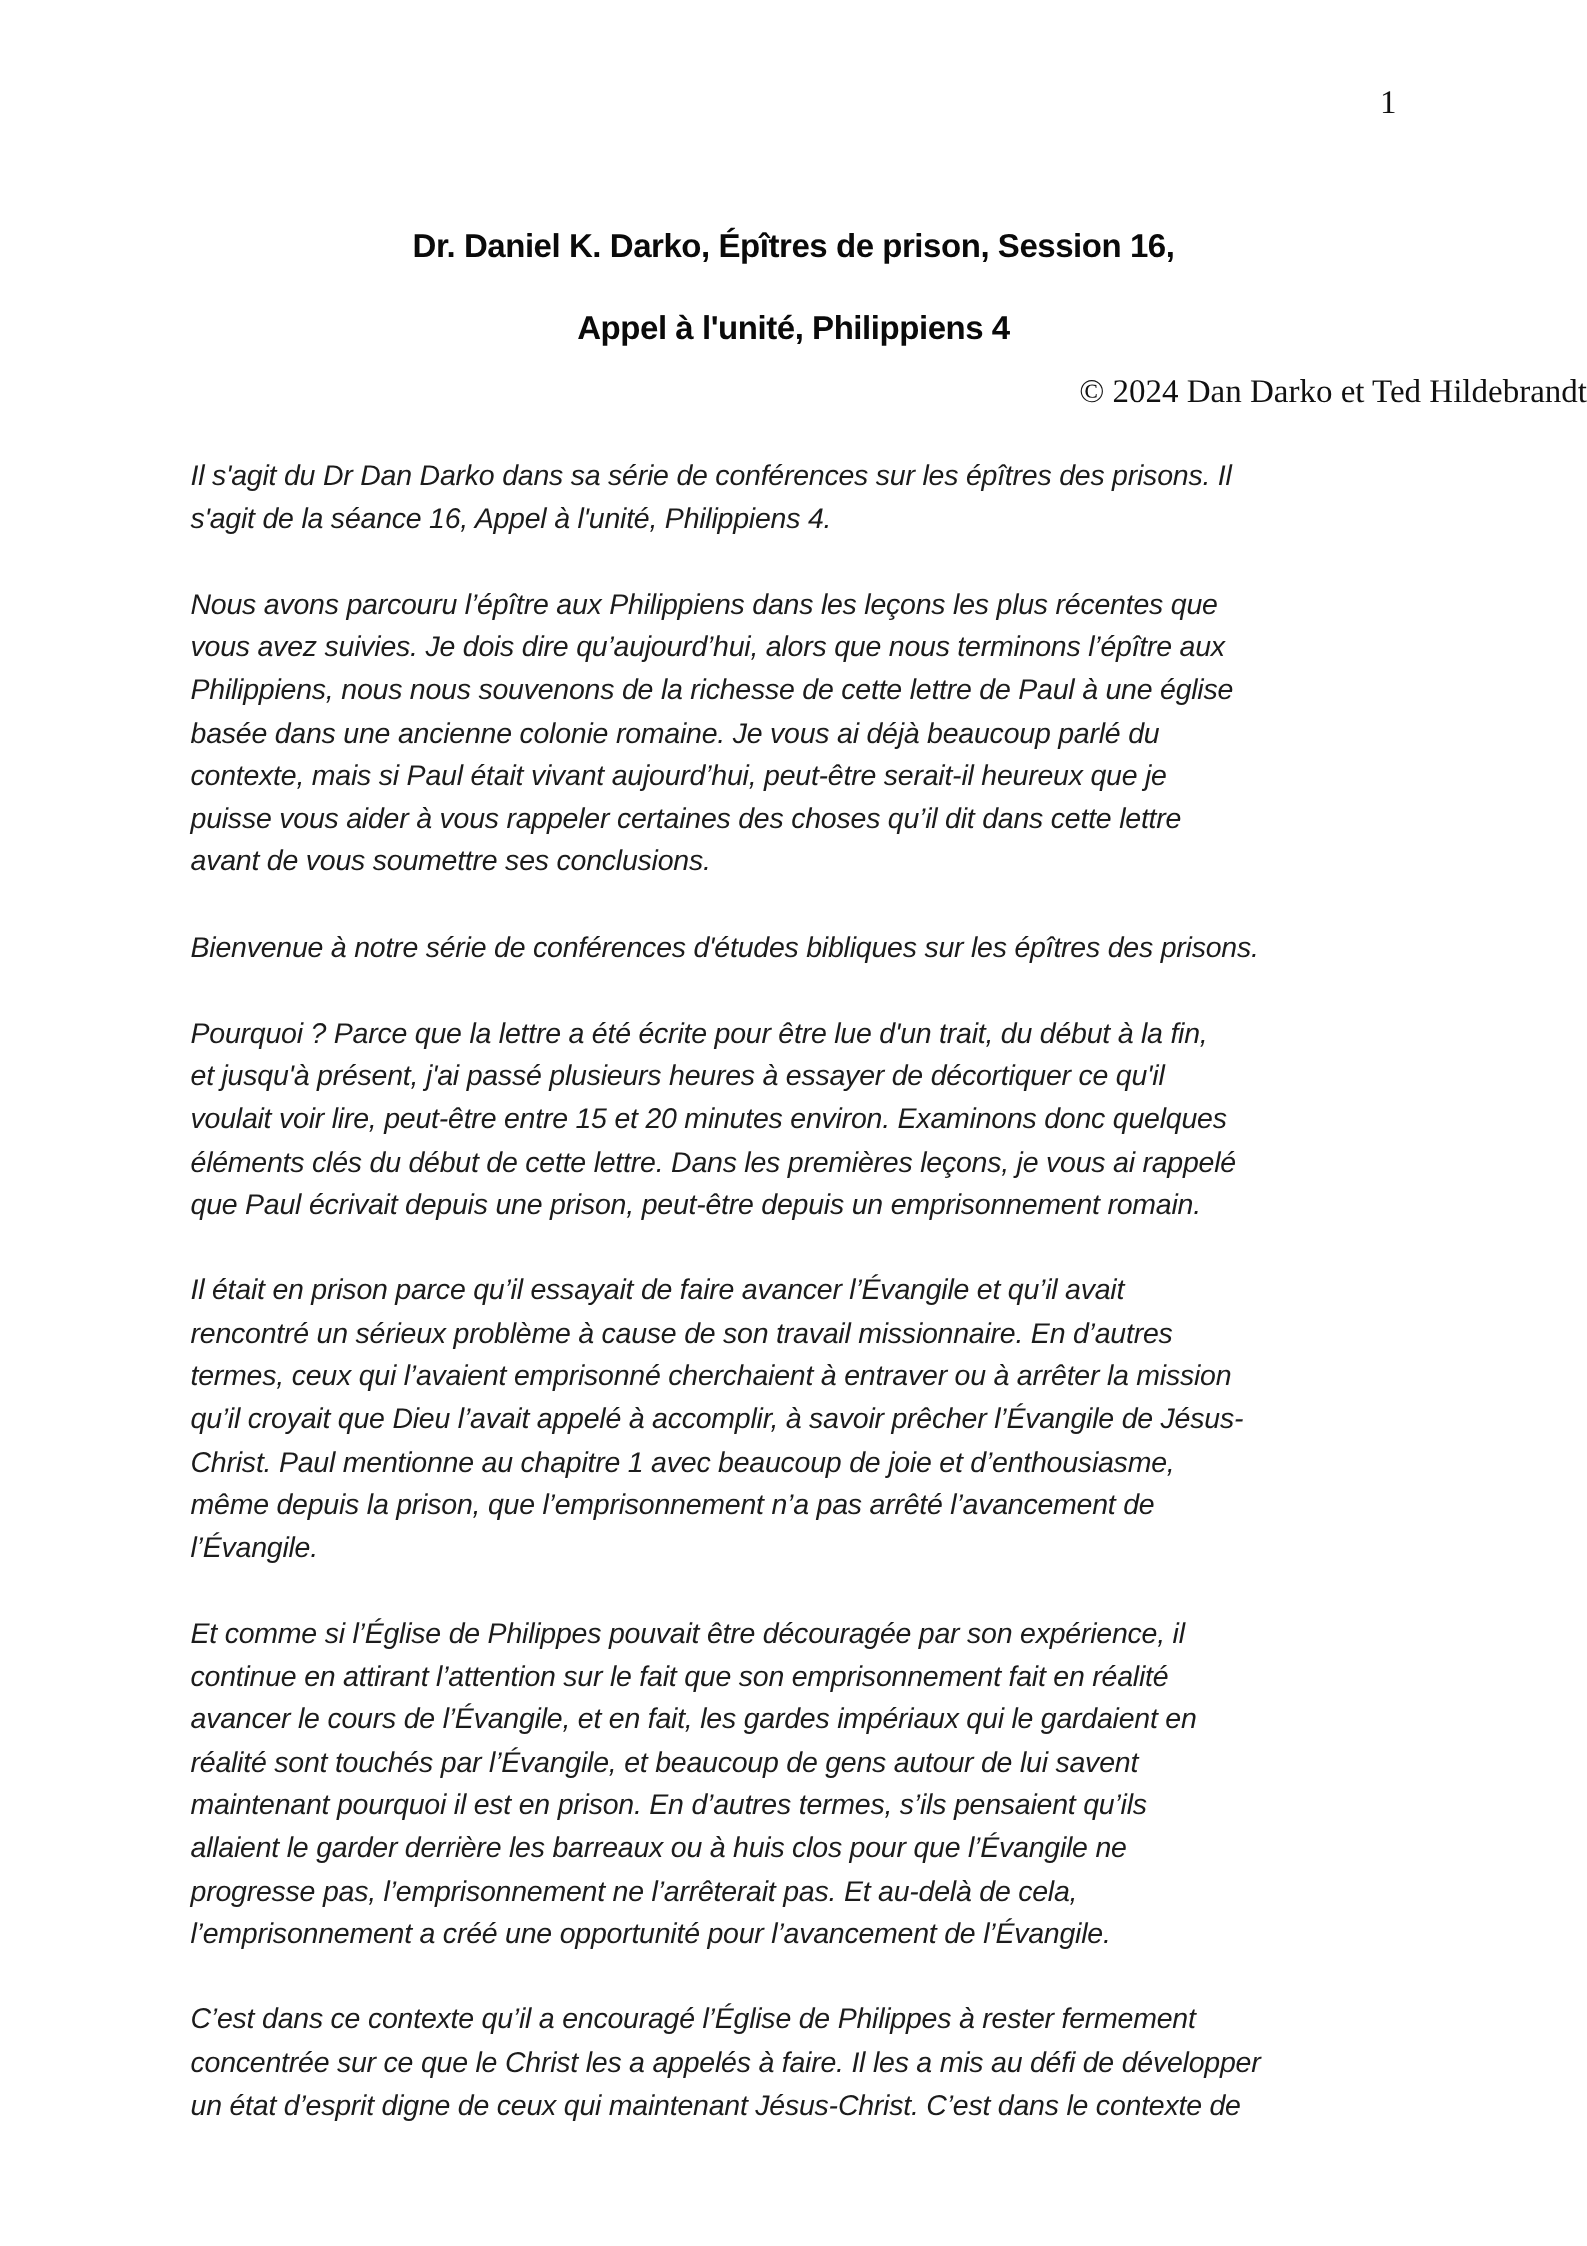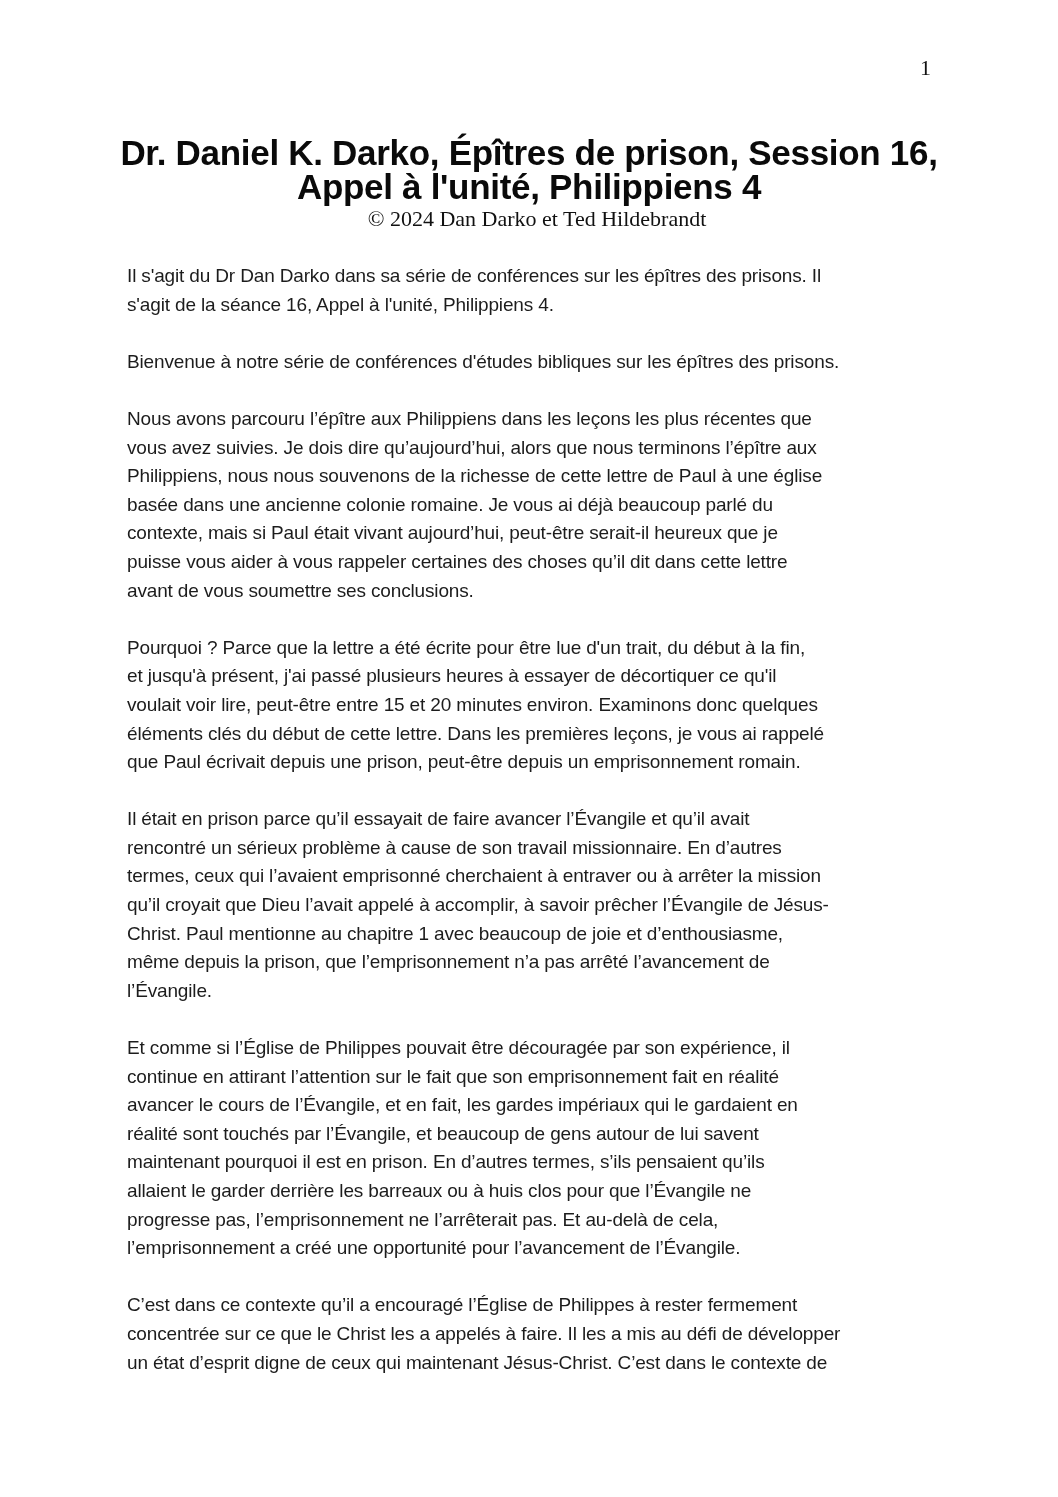--- a/index.html
+++ b/index.html
@@ -20,69 +20,70 @@
     right: 127px;
     font-family: "Liberation Serif", serif;
     font-size: 22px;
     line-height: 1;
     color: #111111;
   }
   .doc-title {
     margin: 0;
     padding-top: 136px;
     text-align: center;
-    font-size: 35px;
+    font-size: 22px;
     font-weight: 700;
-    line-height: 34px;
+    line-height: 55px;
     letter-spacing: -0.3px;
     color: #0a0a0a;
     white-space: pre-line;
   }
   .copyright {
     margin: 2px 0 0 16px;
-    text-align: center;
+    text-align: right;
     font-family: "Liberation Serif", serif;
     font-size: 22px;
     line-height: 26px;
     color: #111111;
   }
   .content {
     padding: 30px 110px 0 127px;
     font-size: 19px;
     line-height: 28.6px;
     letter-spacing: -0.15px;
   }
   .content p {
     margin: 0 0 28.6px 0;
     white-space: pre-line;
+    font-style: italic;
   }
 </style>
 </head>
 <body>
 
 <div class="page">
 
   <div class="page-number">1</div>
 
   <h1 class="doc-title">Dr. Daniel K. Darko, Épîtres de prison, Session 16,
 Appel à l'unité, Philippiens 4</h1>
 
   <div class="copyright">© 2024 Dan Darko et Ted Hildebrandt</div>
 
   <div class="content">
     <p>Il s'agit du Dr Dan Darko dans sa série de conférences sur les épîtres des prisons. Il
 s'agit de la séance 16, Appel à l'unité, Philippiens 4.</p>
-    <p>Bienvenue à notre série de conférences d'études bibliques sur les épîtres des prisons.</p>
     <p>Nous avons parcouru l’épître aux Philippiens dans les leçons les plus récentes que
 vous avez suivies. Je dois dire qu’aujourd’hui, alors que nous terminons l’épître aux
 Philippiens, nous nous souvenons de la richesse de cette lettre de Paul à une église
 basée dans une ancienne colonie romaine. Je vous ai déjà beaucoup parlé du
 contexte, mais si Paul était vivant aujourd’hui, peut-être serait-il heureux que je
 puisse vous aider à vous rappeler certaines des choses qu’il dit dans cette lettre
 avant de vous soumettre ses conclusions.</p>
+    <p>Bienvenue à notre série de conférences d'études bibliques sur les épîtres des prisons.</p>
     <p>Pourquoi ? Parce que la lettre a été écrite pour être lue d'un trait, du début à la fin,
 et jusqu'à présent, j'ai passé plusieurs heures à essayer de décortiquer ce qu'il
 voulait voir lire, peut-être entre 15 et 20 minutes environ. Examinons donc quelques
 éléments clés du début de cette lettre. Dans les premières leçons, je vous ai rappelé
 que Paul écrivait depuis une prison, peut-être depuis un emprisonnement romain.</p>
     <p>Il était en prison parce qu’il essayait de faire avancer l’Évangile et qu’il avait
 rencontré un sérieux problème à cause de son travail missionnaire. En d’autres
 termes, ceux qui l’avaient emprisonné cherchaient à entraver ou à arrêter la mission
 qu’il croyait que Dieu l’avait appelé à accomplir, à savoir prêcher l’Évangile de Jésus-
 Christ. Paul mentionne au chapitre 1 avec beaucoup de joie et d’enthousiasme,

